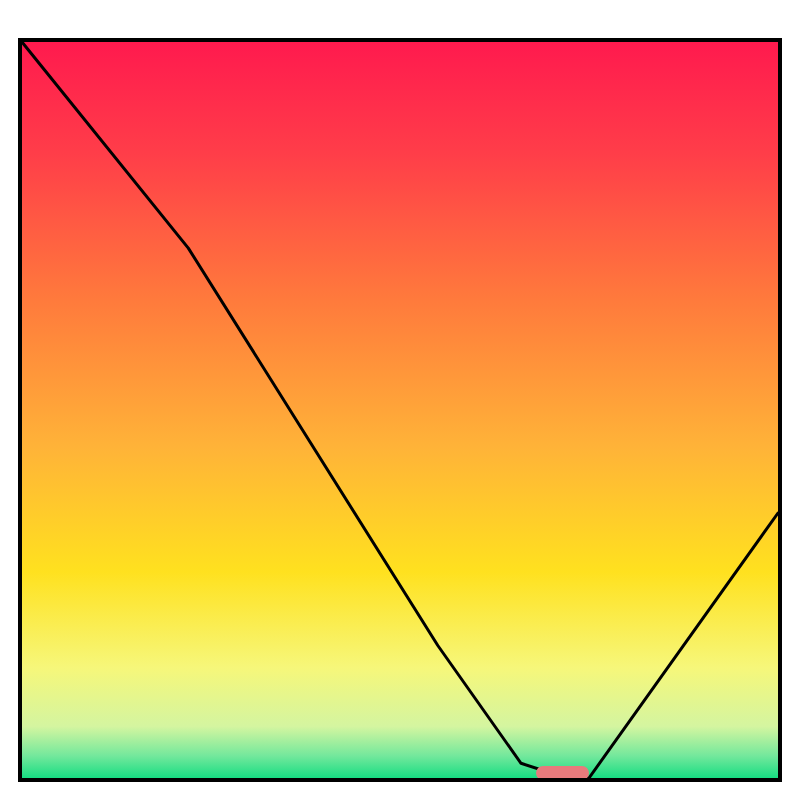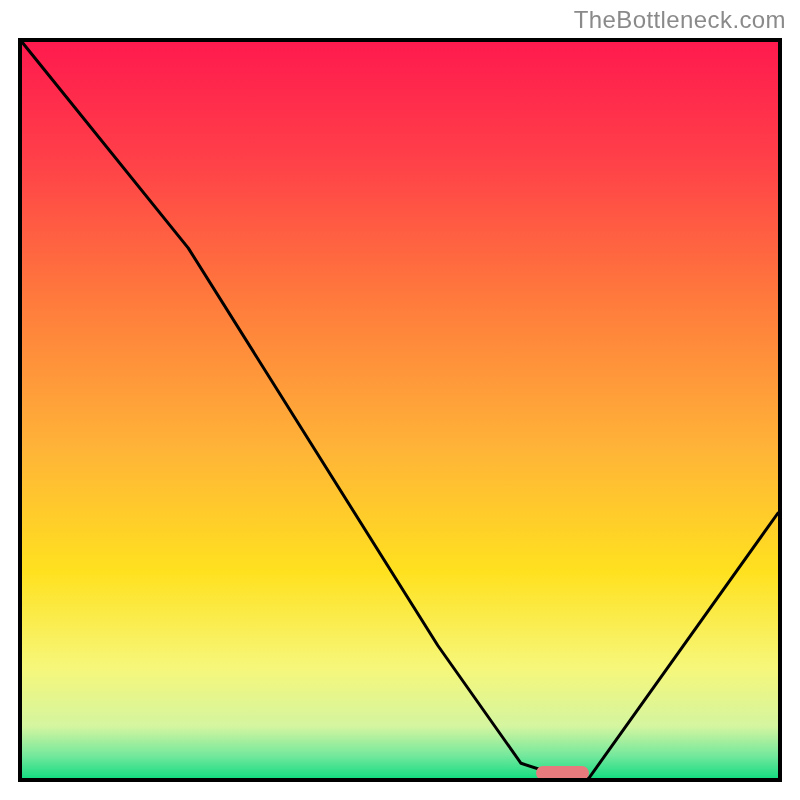--- a/index.html
+++ b/index.html
@@ -50,21 +50,20 @@
     background: #e77a7c;
     border-radius: 7px;
     bottom: -2px; 
   }
 </style>
 </head>
 <body>
 
 <div class="stage">
 
-  <div class="watermark">TheBottleneck.com</div>
 
   <div class="plot-frame">
     <div class="gradient" id="gradient" style="background: linear-gradient(rgb(255, 26, 78) 0%, rgb(255, 61, 73) 15%, rgb(255, 122, 60) 35%, rgb(255, 179, 56) 55%, rgb(255, 225, 31) 72%, rgb(246, 247, 122) 85%, rgb(212, 245, 160) 93%, rgb(115, 232, 156) 97%, rgb(23, 221, 130) 100%);"></div>
     <svg class="curve" id="curve-svg" viewBox="0 0 756 736" preserveAspectRatio="none">
       <path id="curve-path" fill="none" stroke="#000" stroke-width="3" stroke-linejoin="round" stroke-linecap="round" d="M0.0 0.0 L166.3 206.1 L415.8 603.5 L499.0 721.3 L544.3 736.0 L567.0 736.0 L756.0 471.0"></path>
     </svg>
     <div class="marker" id="marker" style="left: 514.08px; width: 52.92px; background: rgb(231, 122, 124);"></div>
   </div>
 
 </div>

